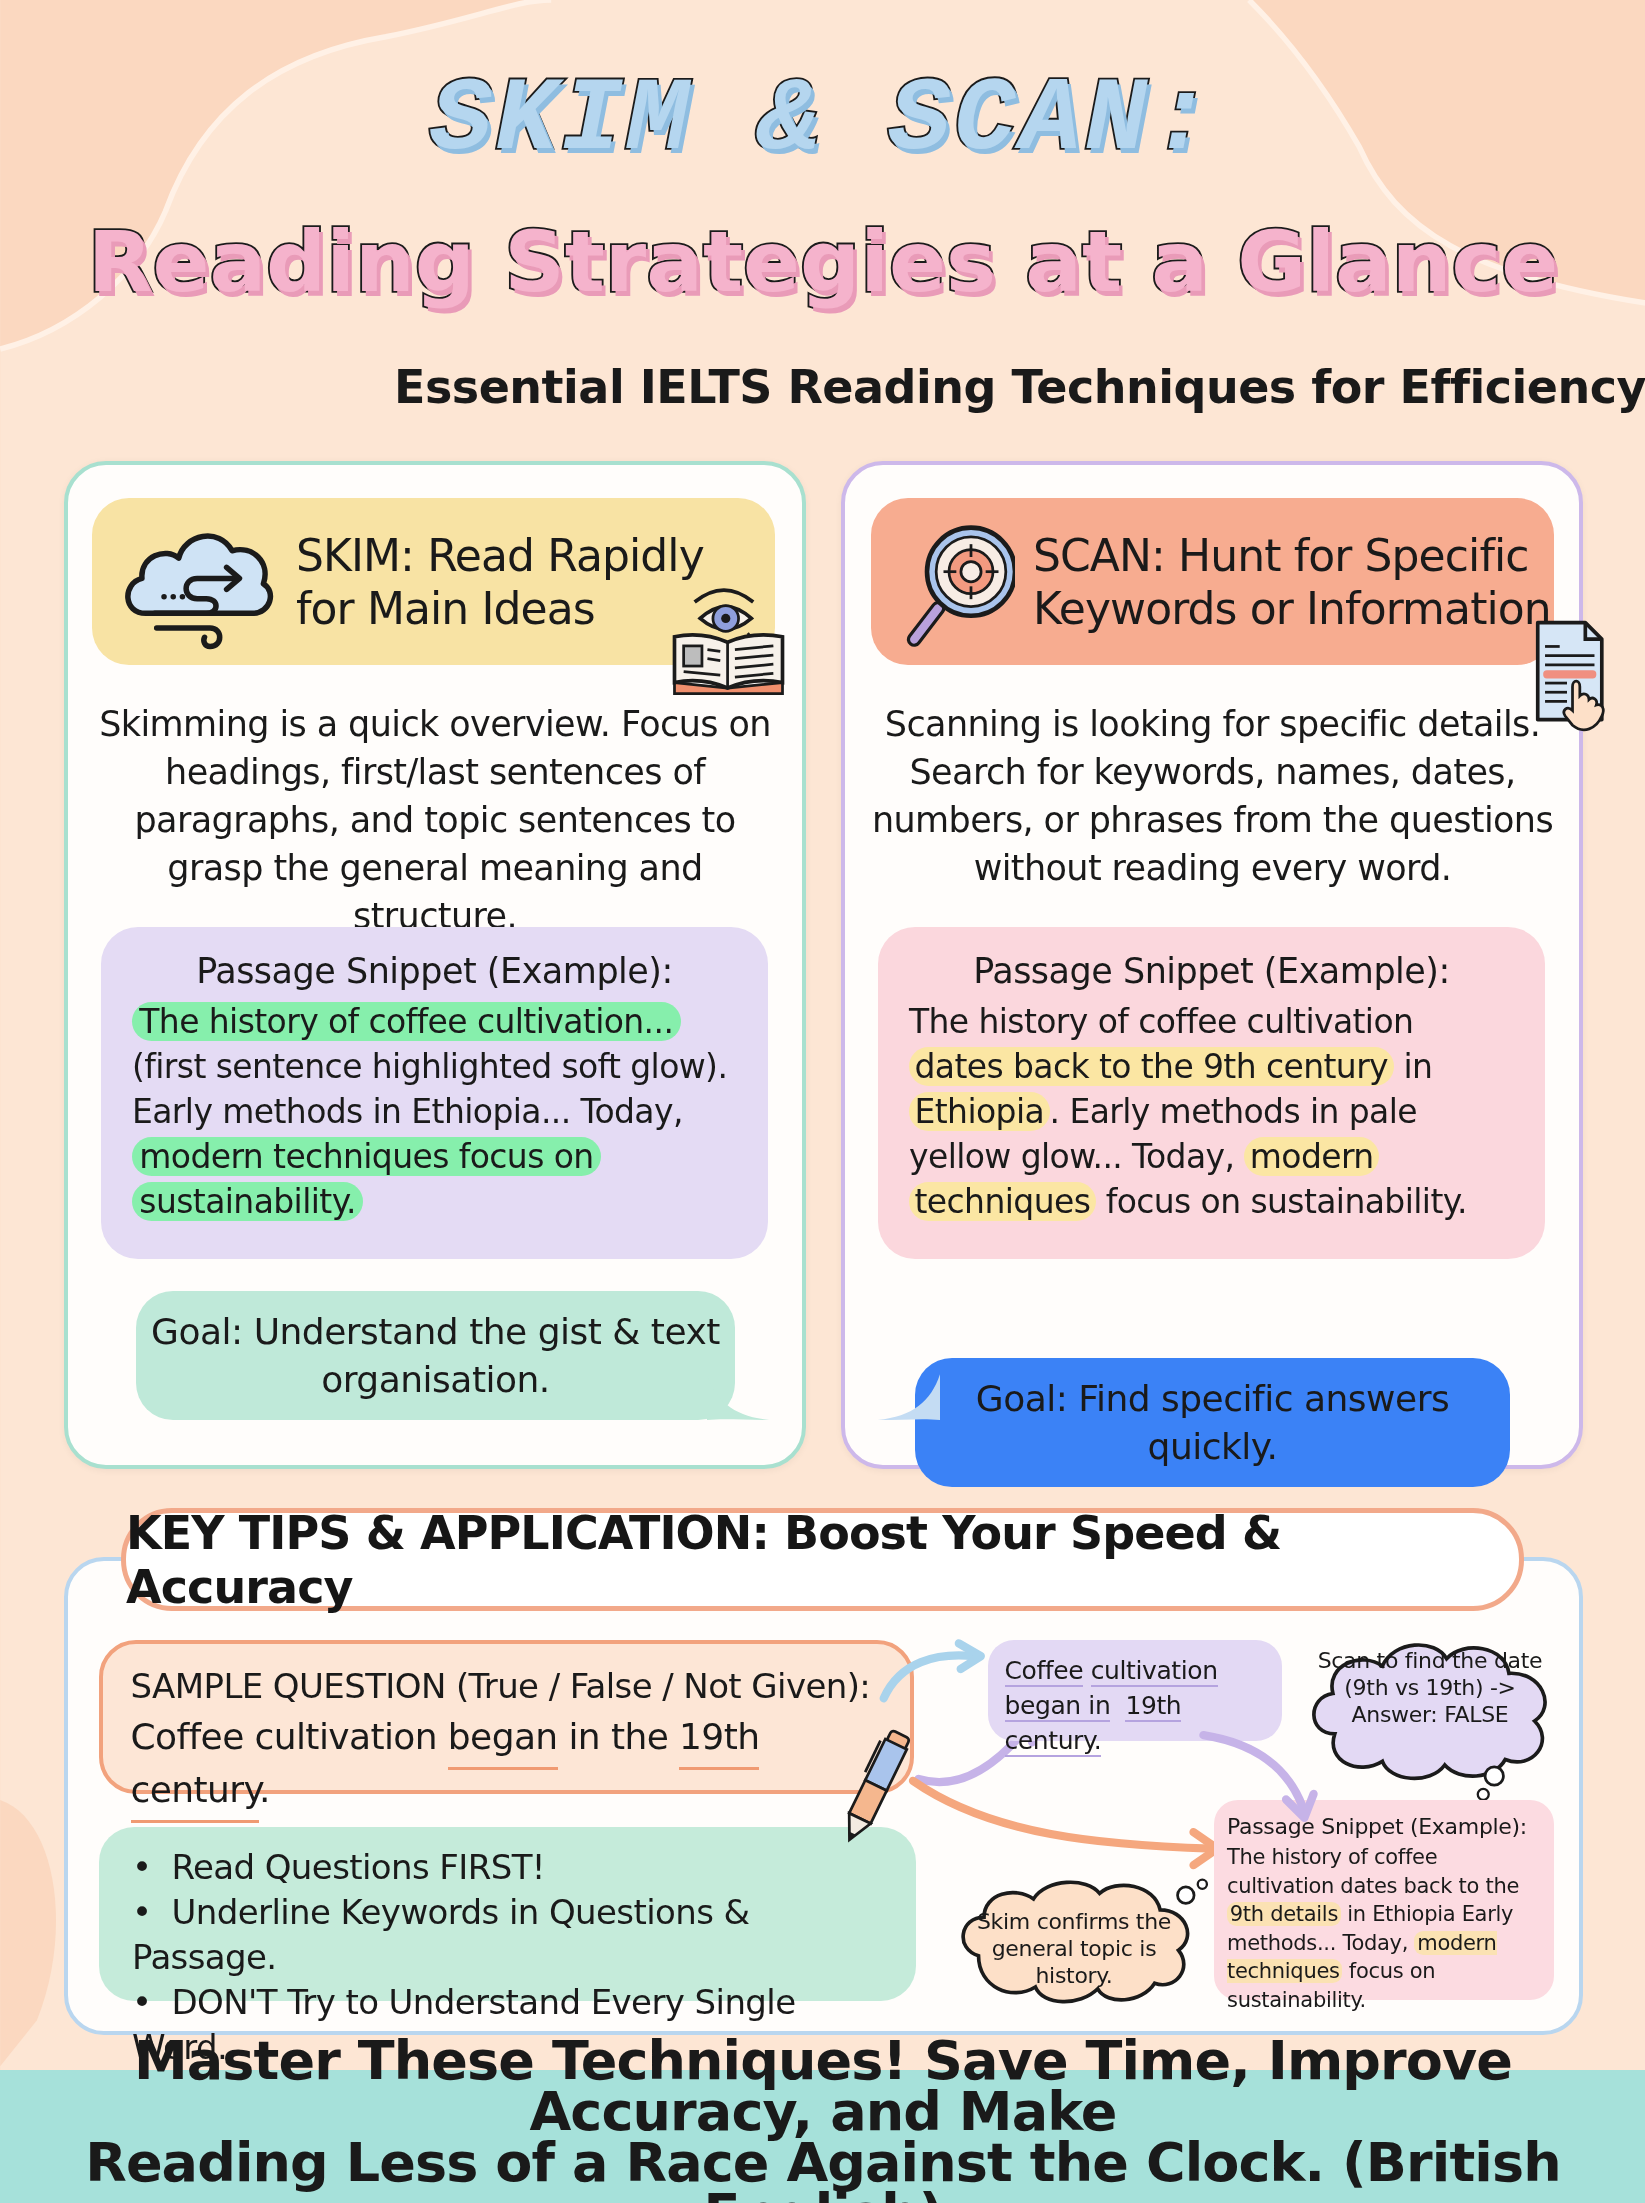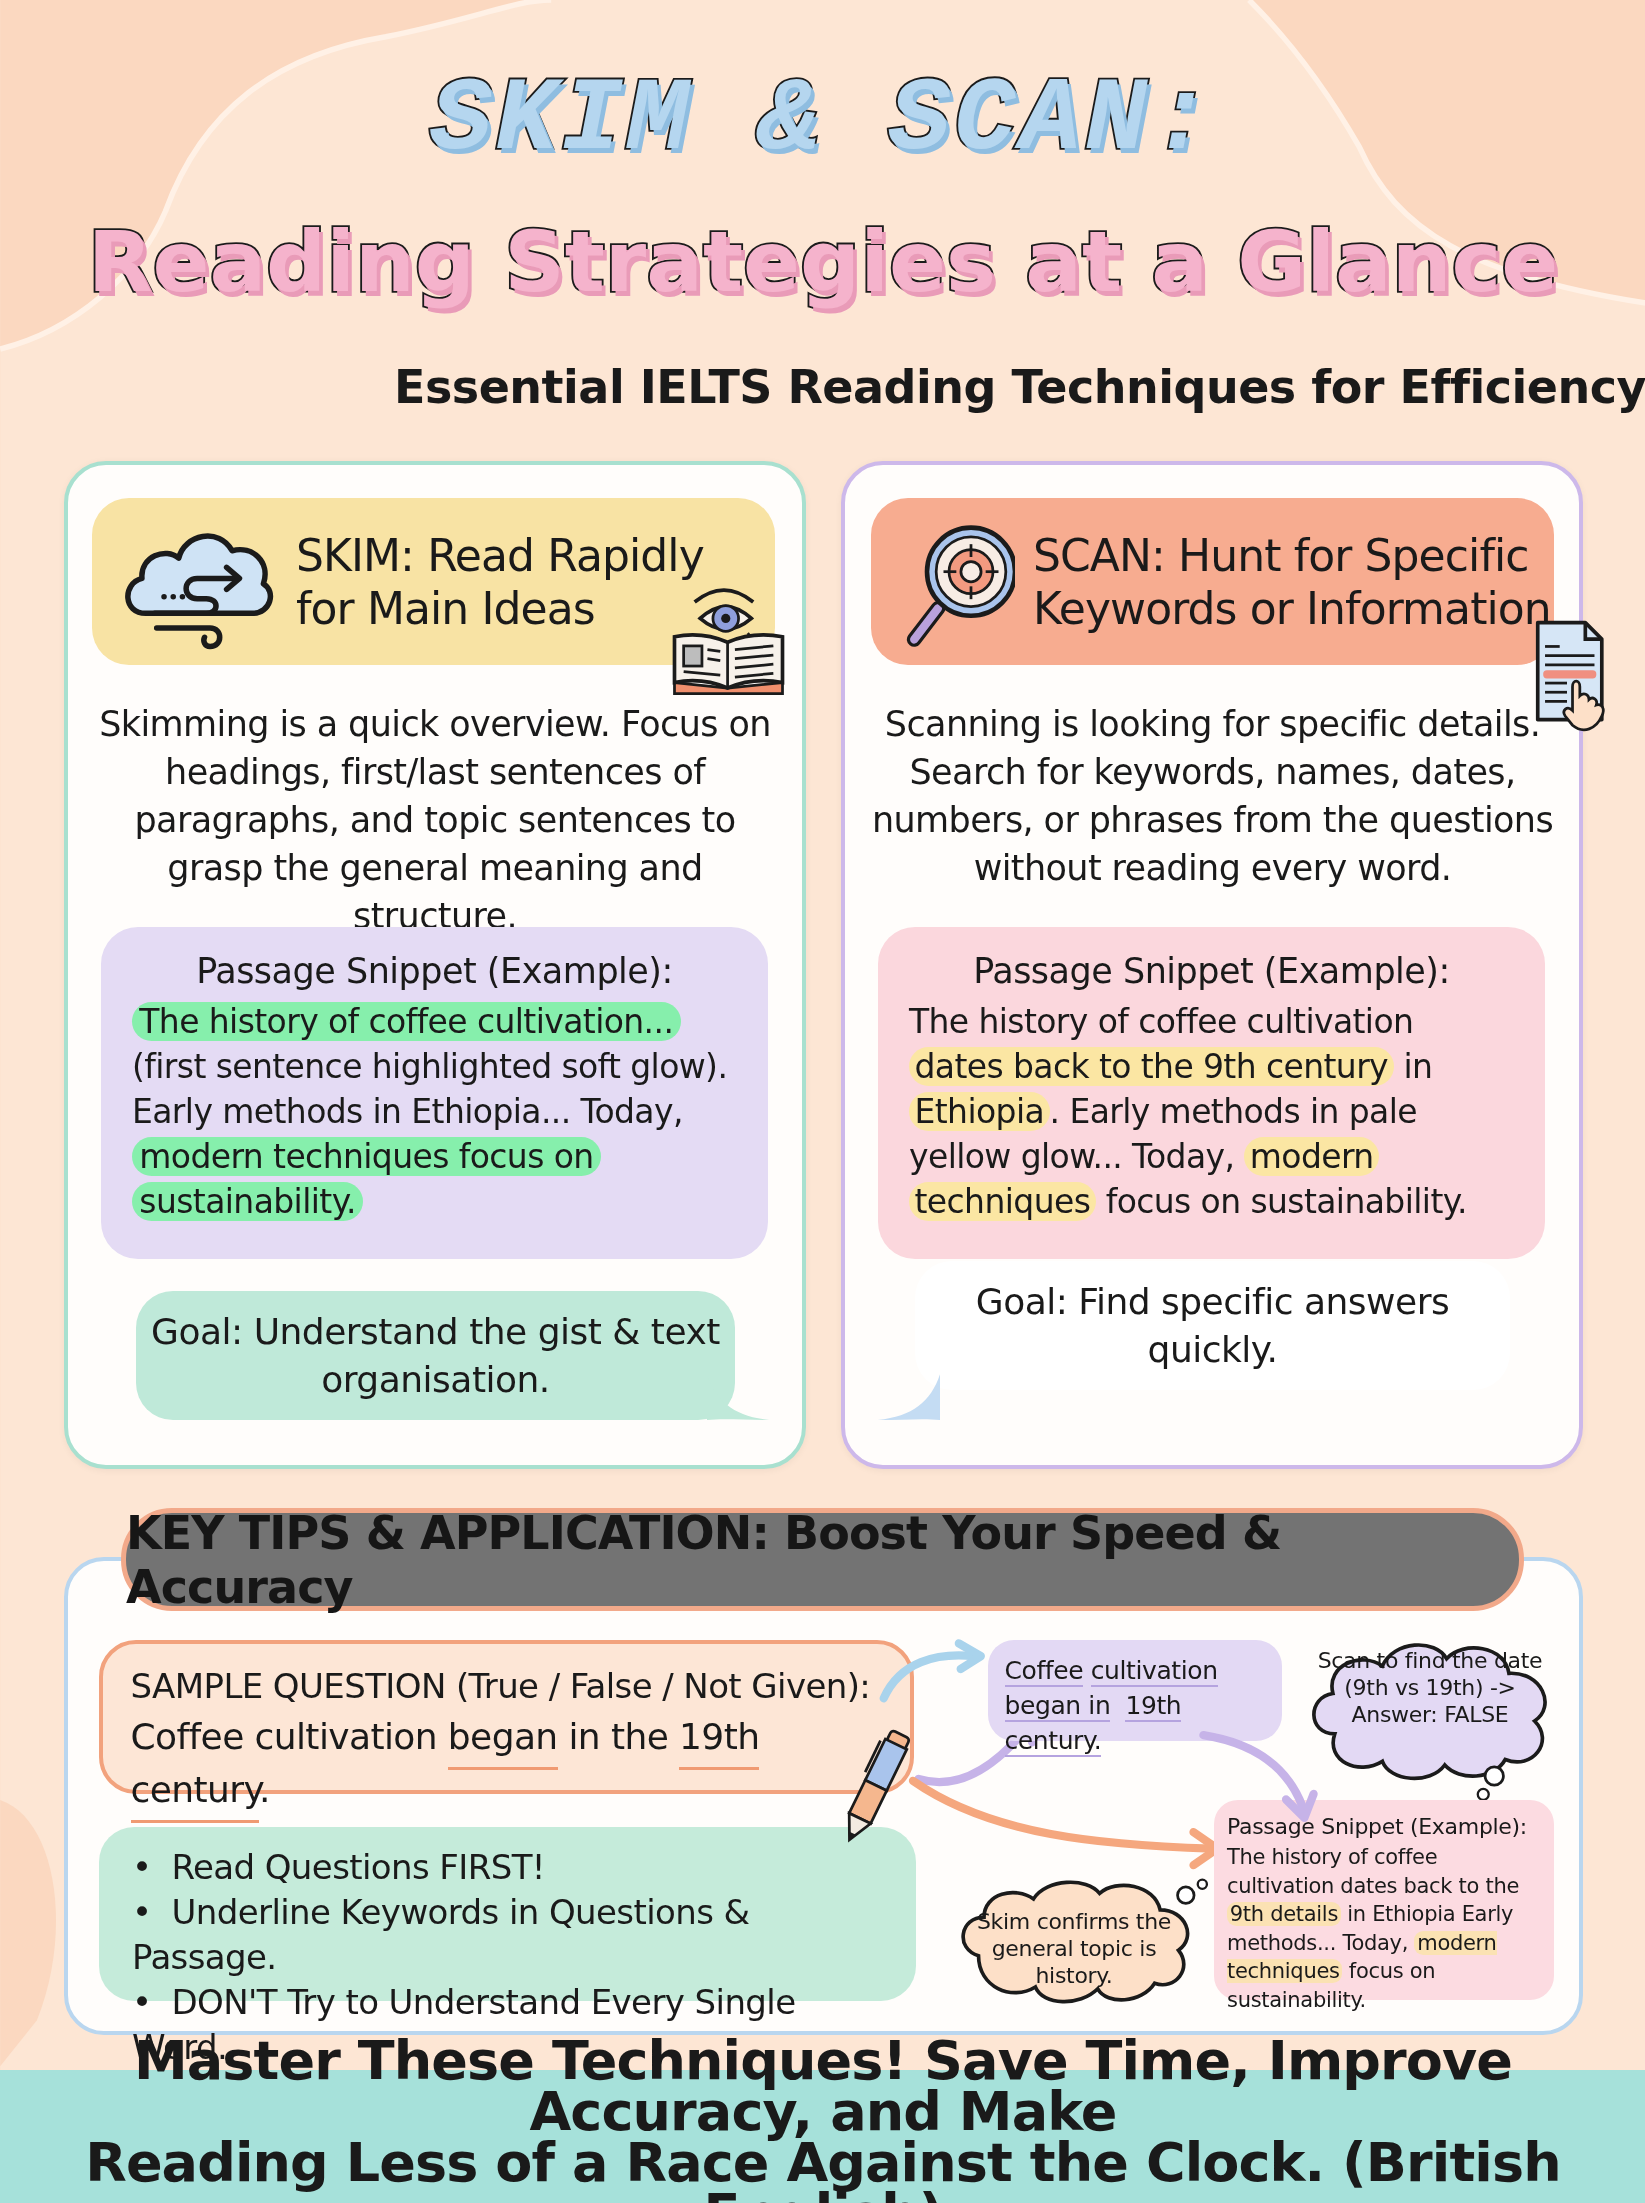--- a/index.html
+++ b/index.html
@@ -53,27 +53,27 @@
   .snip-skim{left:101px;top:927px;width:667px;height:332px;background:#e4dbf4}
   .snip-scan{left:878px;top:927px;width:667px;height:332px;background:#fbd7dd}
   .snip-title{font-size:35px;line-height:44px;text-align:center;margin-bottom:5.5px;letter-spacing:-0.5px}
   .snip-body{font-size:33px;line-height:45px;letter-spacing:-0.6px}
   .hl-orange{background:#86efac;border-radius:20px;padding:0 7.3px;box-decoration-break:clone;-webkit-box-decoration-break:clone}
   .hl-yellow{background:#fbe6a3;border-radius:20px;padding:0 5.5px;box-decoration-break:clone;-webkit-box-decoration-break:clone}
   .hl-yellow-soft{background:#fbe2b3;border-radius:9.2px;padding:0 2.8px}
 
   .goal{border-radius:37px;display:flex;align-items:center;justify-content:center;text-align:center;font-size:36px;line-height:48px;letter-spacing:-0.5px}
   .goal-skim{left:136px;top:1291px;width:599px;height:129px;background:#bfe9d9}
-  .goal-scan{left:915px;top:1261px;width:595px;height:129px;background:#ffffff}
+  .goal-scan{left:915px;top:1358px;width:595px;height:129px;background:#3b82f6}
 
   
   .tips-card{left:64px;top:1557px;width:1519px;height:478px;border:4.6px solid #b9d6ef;background:#fffdfb;border-radius:40px}
   .tips-banner{
     left:121px;top:1508px;width:1403px;height:103px;border-radius:51px;
-    background:#737373;border:5.5px solid #f2a98a;
+    background:#ffffff;border:5.5px solid #f2a98a;
     display:flex;align-items:center;justify-content:center;
     font-family:"DejaVu Sans",sans-serif;font-weight:bold;font-size:46px;letter-spacing:-0.9px;color:#161616;
   }
   .question-box{
     left:99px;top:1640px;width:815px;height:154px;border-radius:37px;
     background:#fde6d6;border:4.6px solid #f2a27d;padding:18.4px 27.5px;
   }
   .q-label{font-size:34px;line-height:48px;letter-spacing:-0.6px}
   .q-text{font-size:36px;line-height:53px;letter-spacing:-0.6px}
   .ul-orange{border-bottom:3.7px solid #f09a72;padding-bottom:10px}

